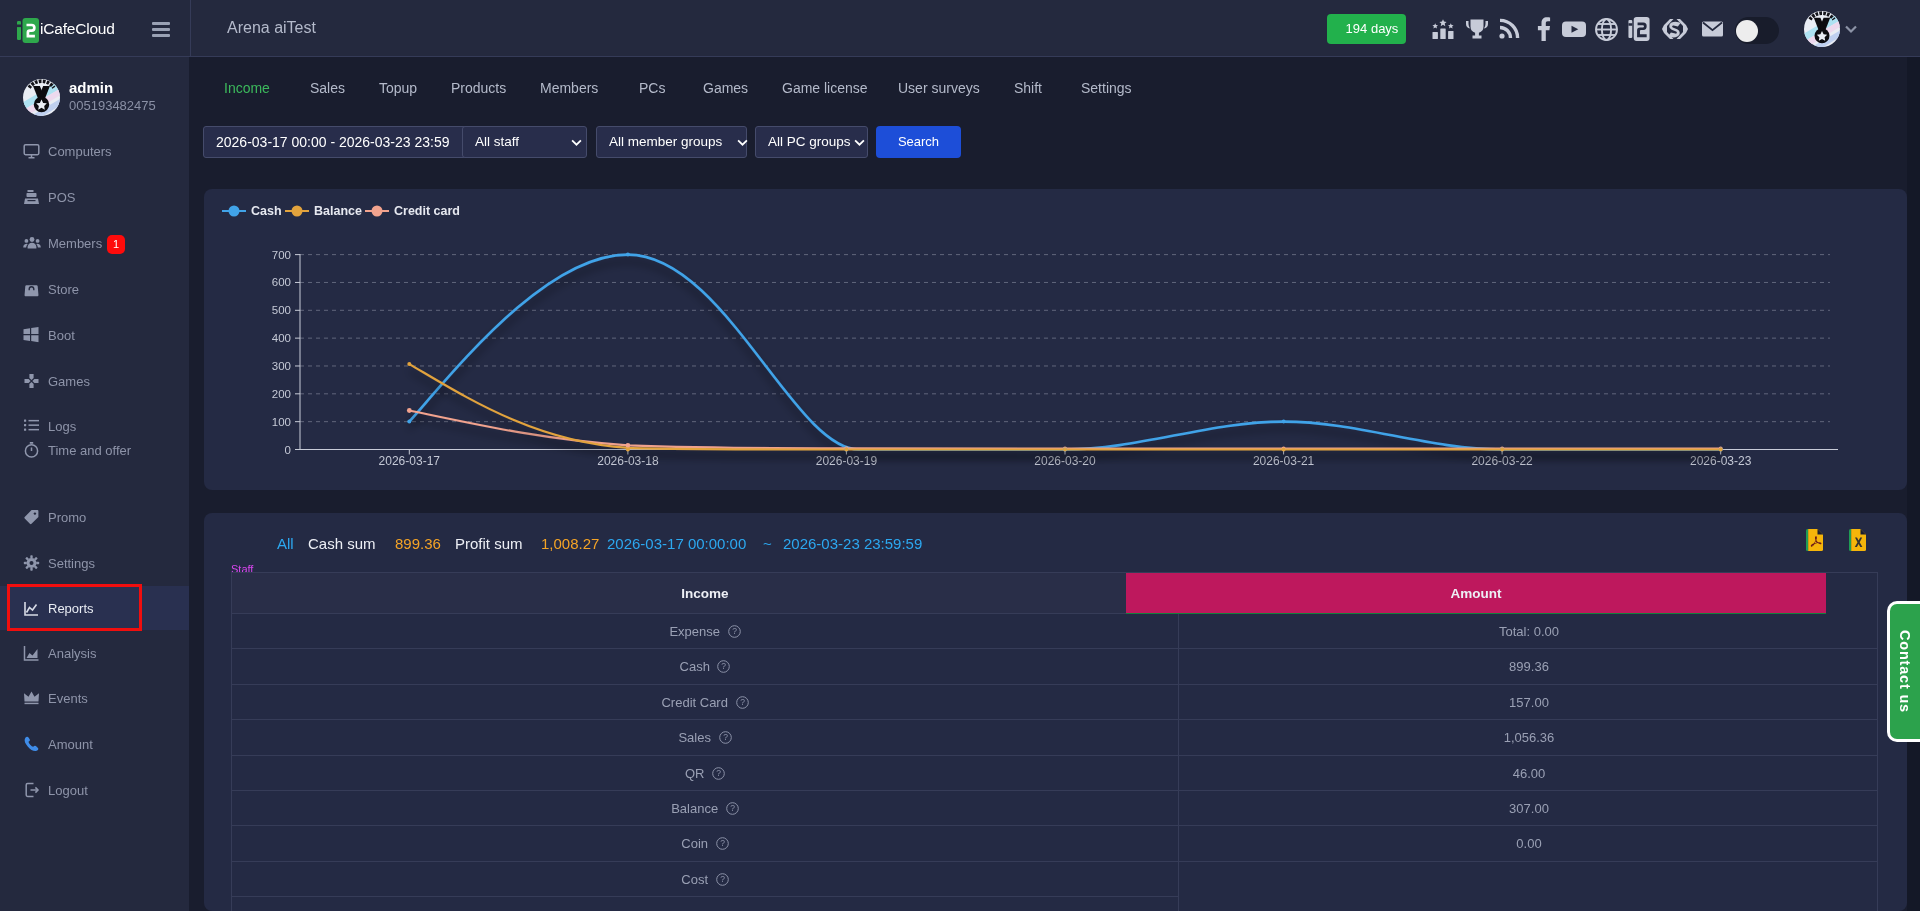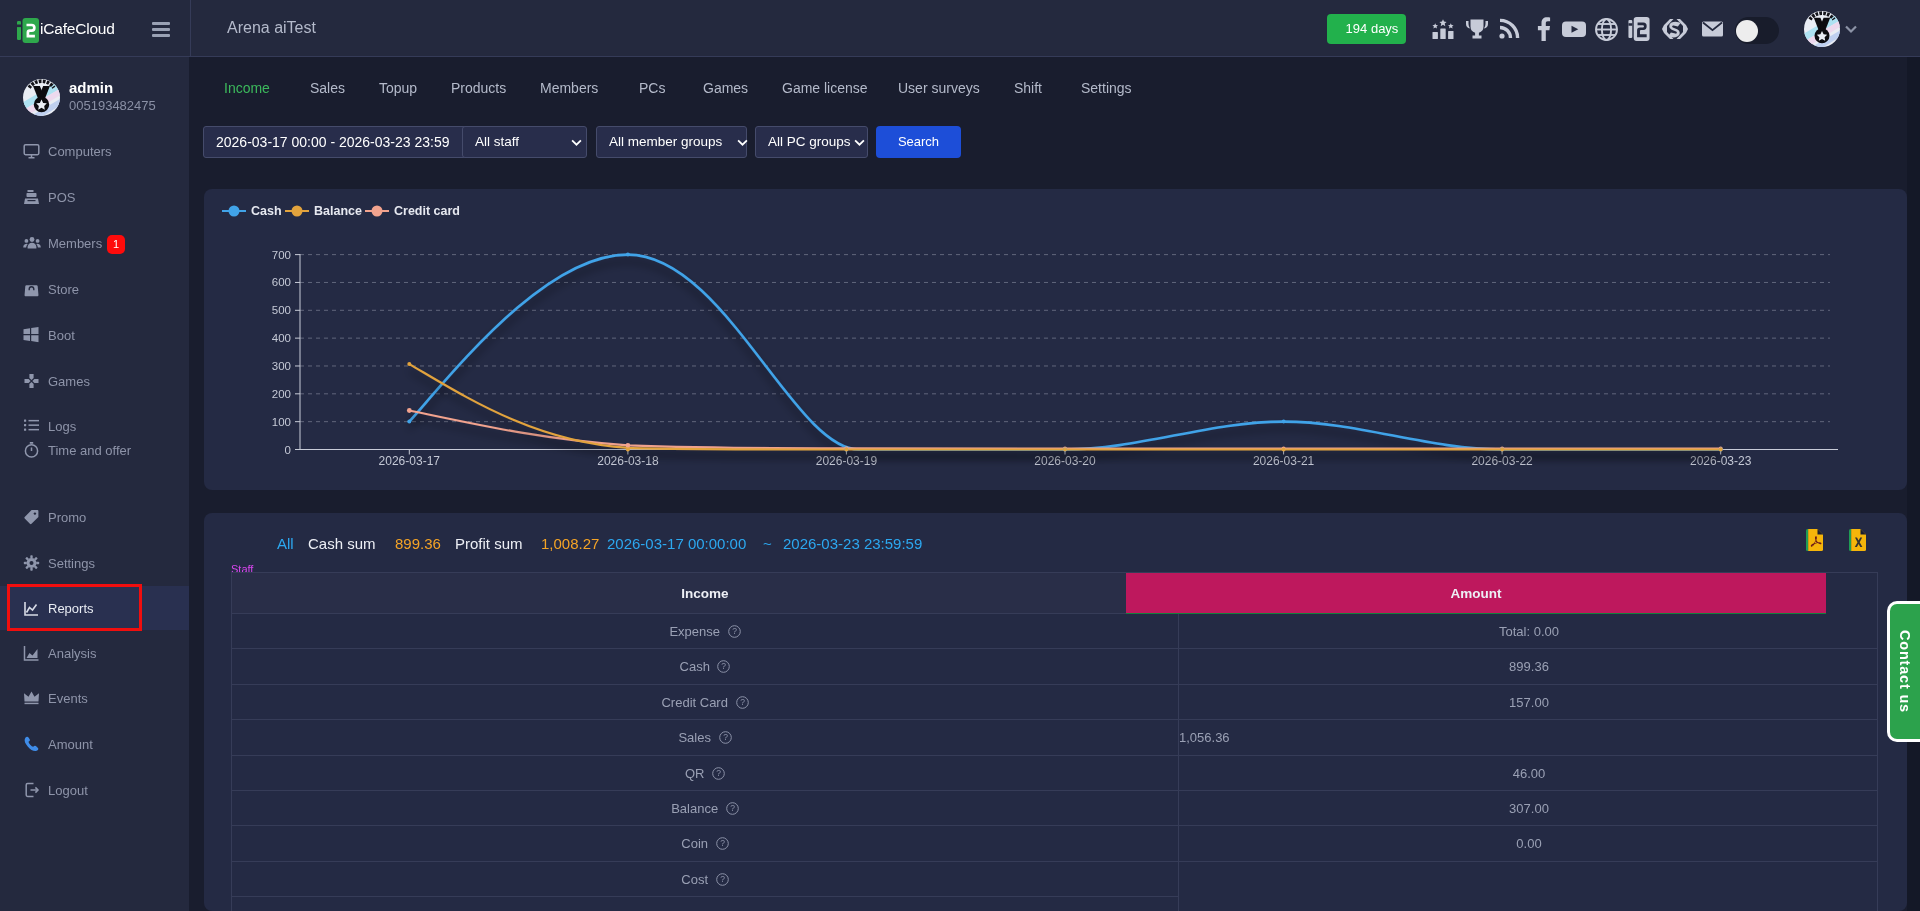--- a/index.html
+++ b/index.html
@@ -395,21 +395,21 @@
         <div style="position:absolute; left:947px; top:76.4px; width:700px; height:35.4px; border-bottom:1px solid #363C58; color:#9AA0B4; font-size:13px; text-align:center; line-height:35px;">899.36</div>
         <div style="position:absolute; left:0; top:111.80000000000001px; width:947px; height:35.4px; border-right:1px solid #363C58; border-bottom:1px solid #363C58; color:#9AA0B4; font-size:13px; text-align:center; line-height:35px;">Credit Card <svg width="13" height="13" viewBox="0 0 13 13" style="vertical-align:-2px; margin-left:4px;">
             <circle cx="6.5" cy="6.5" r="5.8" stroke="#8C92A8" stroke-width="1" fill="none"></circle>
             <text x="6.5" y="9.3" font-size="8.5" fill="#8C92A8" text-anchor="middle" font-family="Liberation Sans">?</text>
           </svg></div>
         <div style="position:absolute; left:947px; top:111.80000000000001px; width:700px; height:35.4px; border-bottom:1px solid #363C58; color:#9AA0B4; font-size:13px; text-align:center; line-height:35px;">157.00</div>
         <div style="position:absolute; left:0; top:147.20000000000002px; width:947px; height:35.4px; border-right:1px solid #363C58; border-bottom:1px solid #363C58; color:#9AA0B4; font-size:13px; text-align:center; line-height:35px;">Sales <svg width="13" height="13" viewBox="0 0 13 13" style="vertical-align:-2px; margin-left:4px;">
             <circle cx="6.5" cy="6.5" r="5.8" stroke="#8C92A8" stroke-width="1" fill="none"></circle>
             <text x="6.5" y="9.3" font-size="8.5" fill="#8C92A8" text-anchor="middle" font-family="Liberation Sans">?</text>
           </svg></div>
-        <div style="position:absolute; left:947px; top:147.20000000000002px; width:700px; height:35.4px; border-bottom:1px solid #363C58; color:#9AA0B4; font-size:13px; text-align:left; line-height:35px;">1,056.36</div>
+        <div style="position:absolute; left:947px; top:147.20000000000002px; width:700px; height:35.4px; border-bottom:1px solid #363C58; color:#9AA0B4; font-size:13px; text-align:center; line-height:35px;">1,056.36</div>
         <div style="position:absolute; left:0; top:182.60000000000002px; width:947px; height:35.4px; border-right:1px solid #363C58; border-bottom:1px solid #363C58; color:#9AA0B4; font-size:13px; text-align:center; line-height:35px;">QR <svg width="13" height="13" viewBox="0 0 13 13" style="vertical-align:-2px; margin-left:4px;">
             <circle cx="6.5" cy="6.5" r="5.8" stroke="#8C92A8" stroke-width="1" fill="none"></circle>
             <text x="6.5" y="9.3" font-size="8.5" fill="#8C92A8" text-anchor="middle" font-family="Liberation Sans">?</text>
           </svg></div>
         <div style="position:absolute; left:947px; top:182.60000000000002px; width:700px; height:35.4px; border-bottom:1px solid #363C58; color:#9AA0B4; font-size:13px; text-align:center; line-height:35px;">46.00</div>
         <div style="position:absolute; left:0; top:218.00000000000003px; width:947px; height:35.4px; border-right:1px solid #363C58; border-bottom:1px solid #363C58; color:#9AA0B4; font-size:13px; text-align:center; line-height:35px;">Balance <svg width="13" height="13" viewBox="0 0 13 13" style="vertical-align:-2px; margin-left:4px;">
             <circle cx="6.5" cy="6.5" r="5.8" stroke="#8C92A8" stroke-width="1" fill="none"></circle>
             <text x="6.5" y="9.3" font-size="8.5" fill="#8C92A8" text-anchor="middle" font-family="Liberation Sans">?</text>
           </svg></div>
         <div style="position:absolute; left:947px; top:218.00000000000003px; width:700px; height:35.4px; border-bottom:1px solid #363C58; color:#9AA0B4; font-size:13px; text-align:center; line-height:35px;">307.00</div>

